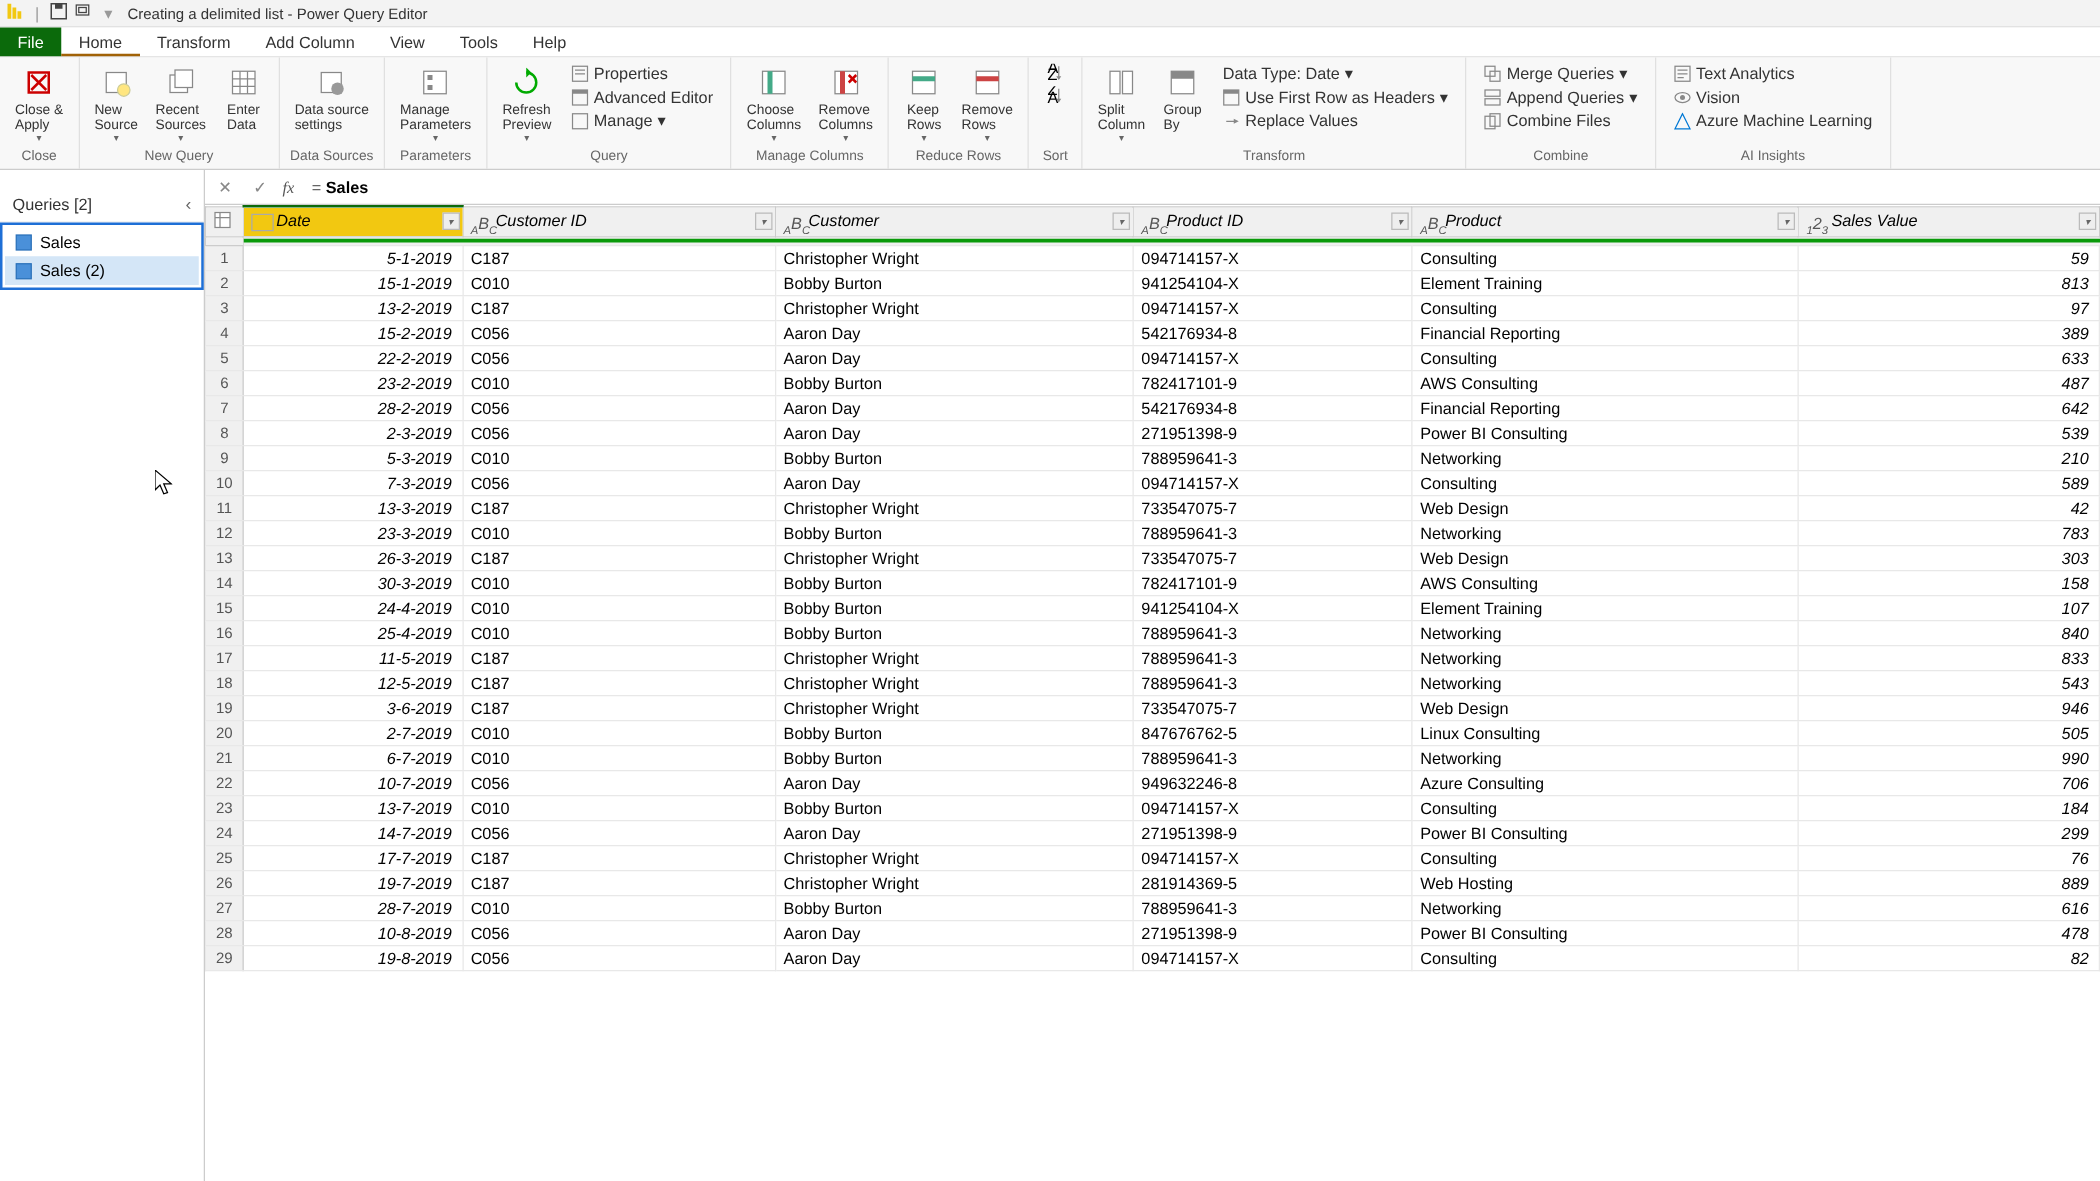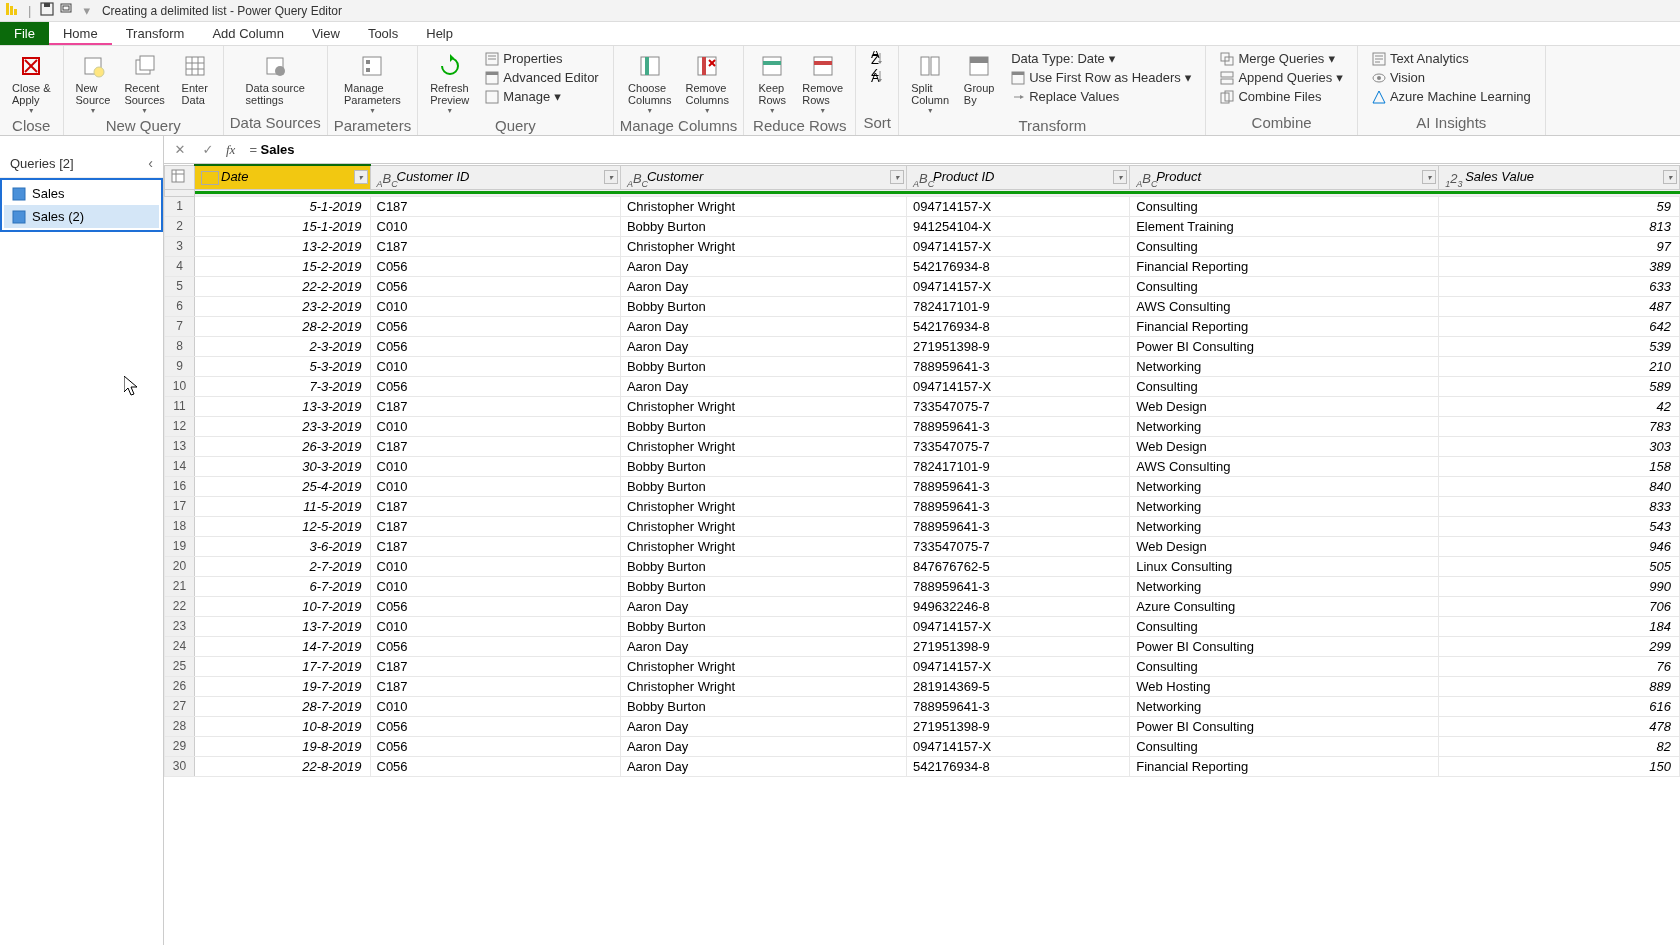--- a/index.html
+++ b/index.html
@@ -9,27 +9,27 @@
 .titlebar { height: 22px; background: #f3f3f3; display: flex; align-items: center; padding: 0 4px; border-bottom: 1px solid #ddd; }
 .titlebar .qat { display: flex; gap: 4px; align-items: center; }
 .titlebar .qat svg { width: 16px; height: 16px; }
 .titlebar .sep { color: #999; margin: 0 4px; }
 .titlebar .title { margin-left: 8px; color: #333; font-size: 12px; }
 
 
 .menutabs { height: 24px; background: #fff; display: flex; border-bottom: 1px solid #ddd; }
 .menutabs .tab { padding: 4px 14px; color: #333; cursor: pointer; font-size: 13px; }
 .menutabs .tab.file { background: #0b6a0b; color: #fff; }
-.menutabs .tab.active { border-bottom: 2px solid #ec4899; }
+.menutabs .tab.active { border-bottom: 2px solid #a16207; }
 
 
 .ribbon { height: 90px; background: #f8f8f8; border-bottom: 1px solid #ccc; display: flex; }
 .rgroup { display: flex; flex-direction: column; align-items: center; padding: 2px 6px; border-right: 1px solid #e0e0e0; }
 .rgroup .body { flex: 1; display: flex; align-items: flex-start; gap: 2px; }
-.rgroup .glabel { font-size: 15px; color: #666; padding-bottom: 2px; }
+.rgroup .glabel { font-size: 11px; color: #666; padding-bottom: 2px; }
 .rbtn { display: flex; flex-direction: column; align-items: center; padding: 2px 6px; cursor: pointer; min-width: 44px; }
 .rbtn .ricon { width: 32px; height: 32px; display: flex; align-items: center; justify-content: center; }
 .rbtn .rlabel { font-size: 11px; color: #333; line-height: 1.1; white-space: pre-line; }
 .rbtn .caret { font-size: 8px; color: #666; }
 .rlist { display: flex; flex-direction: column; padding: 2px 4px; gap: 2px; }
 .rsmall { display: flex; align-items: center; gap: 4px; font-size: 12px; color: #333; cursor: pointer; padding: 1px 4px; white-space: nowrap; }
 .rsmall svg { width: 14px; height: 14px; flex-shrink: 0; }
 
 
 .workspace { display: flex; height: calc(100vh - 136px); }
@@ -607,20 +607,29 @@
             <tr>
               <td class="rownum">14</td>
               <td class="date">30-3-2019</td>
               <td>C010</td>
               <td>Bobby Burton</td>
               <td>782417101-9</td>
               <td>AWS Consulting</td>
               <td class="num">158</td>
             </tr>
             <tr>
+              <td class="rownum">15</td>
+              <td class="date">24-4-2019</td>
+              <td>C010</td>
+              <td>Bobby Burton</td>
+              <td>941254104-X</td>
+              <td>Element Training</td>
+              <td class="num">107</td>
+            </tr>
+            <tr>
               <td class="rownum">16</td>
               <td class="date">25-4-2019</td>
               <td>C010</td>
               <td>Bobby Burton</td>
               <td>788959641-3</td>
               <td>Networking</td>
               <td class="num">840</td>
             </tr>
             <tr>
               <td class="rownum">17</td>
@@ -732,29 +741,20 @@
             </tr>
             <tr>
               <td class="rownum">29</td>
               <td class="date">19-8-2019</td>
               <td>C056</td>
               <td>Aaron Day</td>
               <td>094714157-X</td>
               <td>Consulting</td>
               <td class="num">82</td>
             </tr>
-            <tr>
-              <td class="rownum">30</td>
-              <td class="date">22-8-2019</td>
-              <td>C056</td>
-              <td>Aaron Day</td>
-              <td>542176934-8</td>
-              <td>Financial Reporting</td>
-              <td class="num">150</td>
-            </tr>
           </tbody>
       </table>
     </div>
   </div>
 </div>
 
 <svg class="cursor" viewBox="0 0 14 20">
     <polygon points="0,0 0,16 4,12 7,19 10,18 7,11 13,11" fill="#fff" stroke="#000"></polygon>
   </svg>
 

